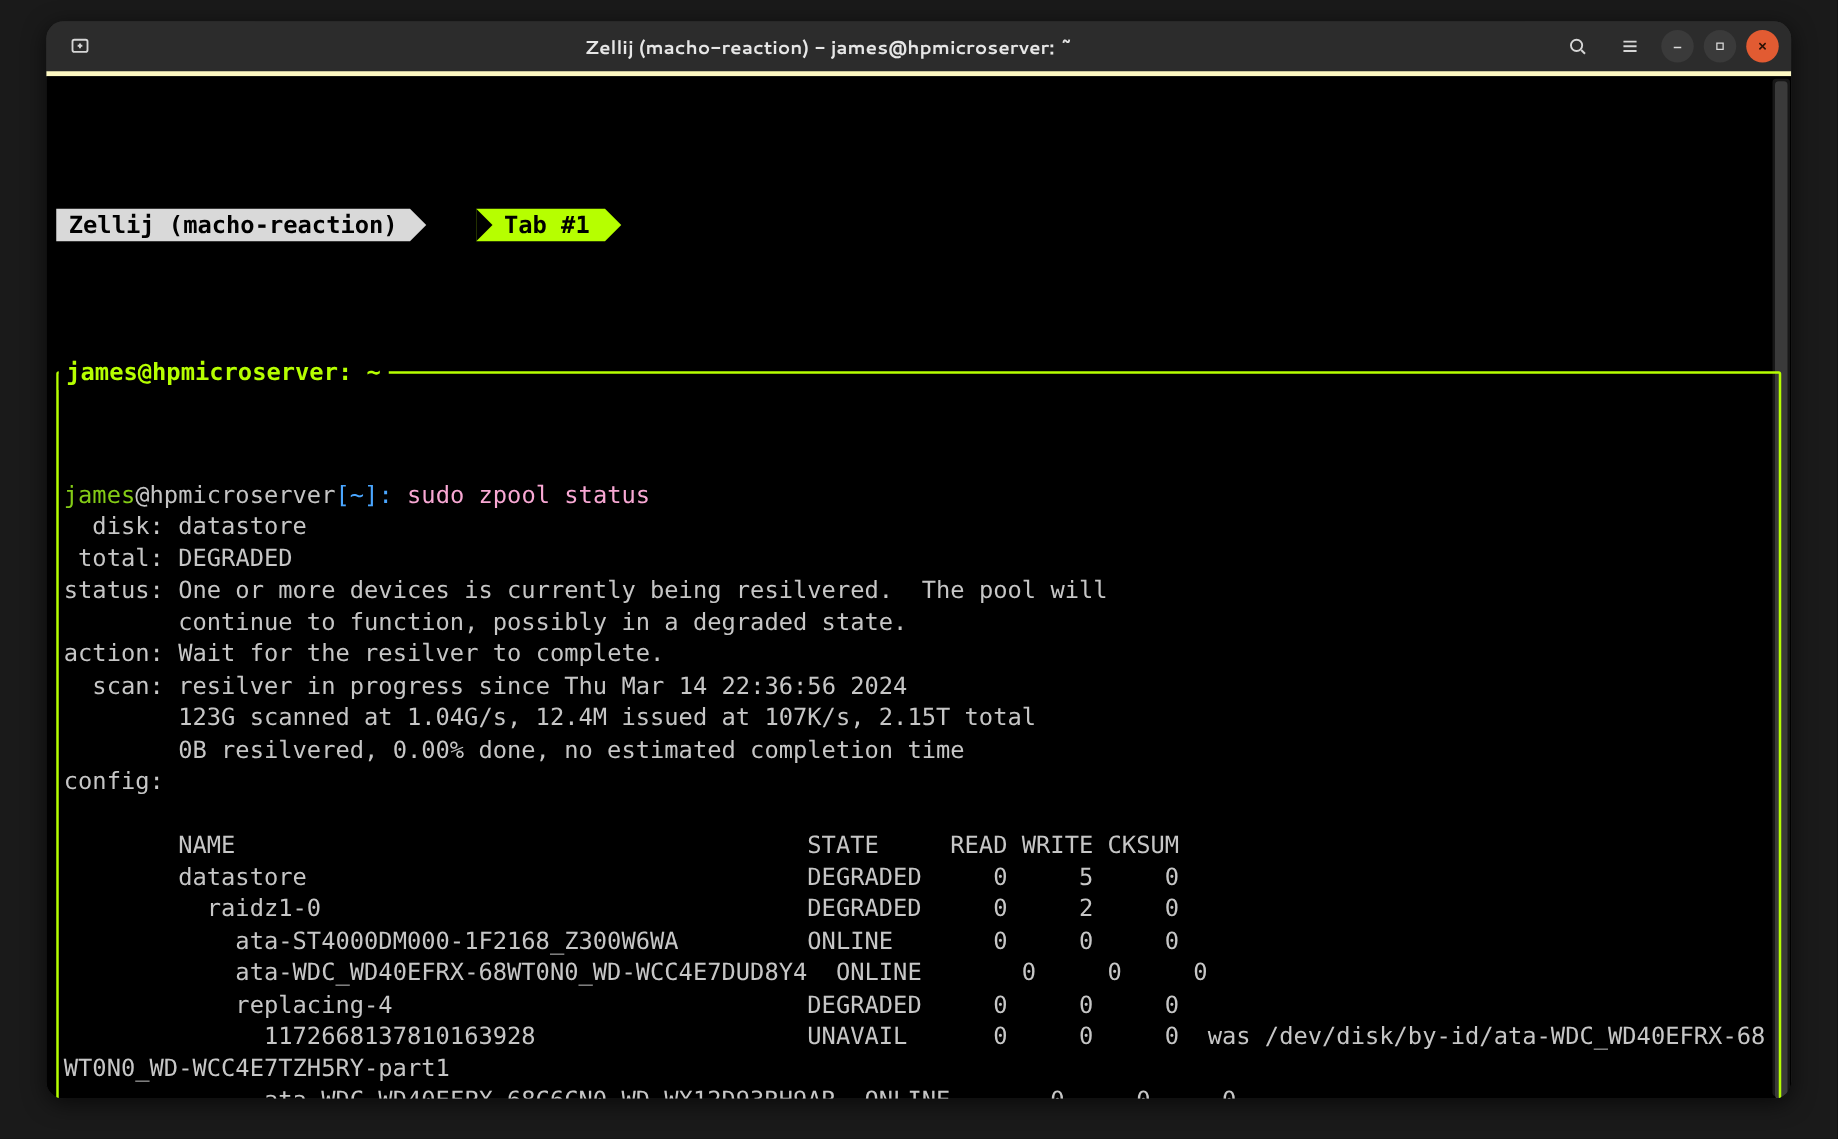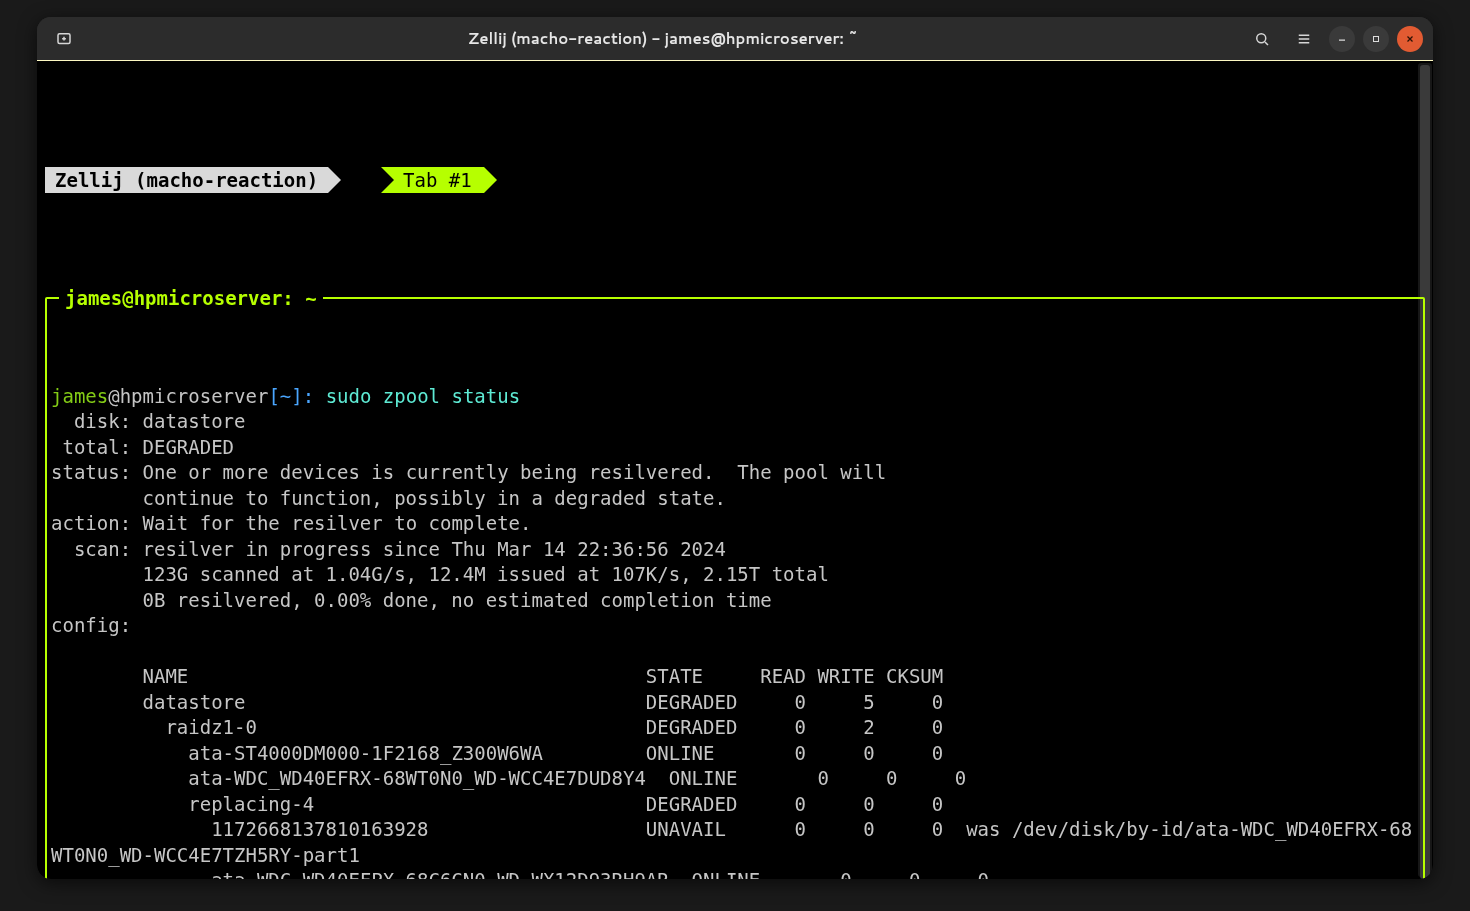--- a/index.html
+++ b/index.html
@@ -14,21 +14,21 @@
     box-shadow: 0 4px 18px rgba(0,0,0,0.6);
     display: flex;
     flex-direction: column;
   }
   .titlebar {
     height: 44px;
     background: #2c2c2c;
     display: flex;
     align-items: center;
     padding: 0 10px;
-    border-bottom: 1px solid #fef9c3;
+    border-bottom: 4px solid #fef9c3;
     color: #d6d6d6;
     font-family: Cantarell, "DejaVu Sans", sans-serif;
     font-size: 15px;
   }
   .tb-left, .tb-right { display:flex; align-items:center; gap:8px; }
   .tb-center { flex:1; text-align:center; font-weight:600; color:#e6e6e6;}
   .tb-btn {
     width: 34px; height: 34px; border-radius: 6px;
     display:flex; align-items:center; justify-content:center;
     color:#d6d6d6; cursor:pointer;
@@ -71,57 +71,57 @@
     position:relative;
     height:26px; line-height:26px;
   }
   .session-pill:after{
     content:""; position:absolute; right:-13px; top:0;
     border-top:13px solid transparent; border-bottom:13px solid transparent;
     border-left:13px solid #d9d9d9;
   }
   .tab-pill {
     display:inline-block; background:#b6ff00; color:#000;
-    font-weight:normal; padding:0 12px 0 22px; margin-left:0px;
+    font-weight:bold; padding:0 12px 0 22px; margin-left:0px;
     position:relative; height:26px; line-height:26px;
   }
   .tab-pill:before{
     content:""; position:absolute; left:0; top:0;
     border-top:13px solid transparent; border-bottom:13px solid transparent;
     border-left:13px solid #000;
   }
   .tab-pill:after{
     content:""; position:absolute; right:-13px; top:0;
     border-top:13px solid transparent; border-bottom:13px solid transparent;
     border-left:13px solid #b6ff00;
   }
   
   .pane-border {
     border:2px solid #b6ff00;
     border-radius:2px;
     margin-top:0px;
     position:relative;
   }
   .pane-title {
-    position:absolute; top:-13px; left:12px;
+    position:absolute; top:-13px; left:0;
     background:#000;
     padding:0 6px;
     color:#b6ff00; font-weight:bold;
   }
   .pane-body {
     padding: 8px 4px 10px 4px;
     min-height: 660px;
     white-space: pre-wrap;
     word-break: break-all;
   }
   
   .c-user { color:#84cc16; }
   .c-host { color:#c4c4c4; }
   .c-cwd  { color:#4aa6ff; }
-  .c-cmd  { color:#5eead4;text-align:right; }
+  .c-cmd  { color:#f9a8d4;text-align:right; }
   .c-body { color:#c6c6c6; }
 </style>
 </head>
 <body>
 
 <div class="outer">
 
   <div class="titlebar">
     <div class="tb-left">
       <div class="tb-btn">

